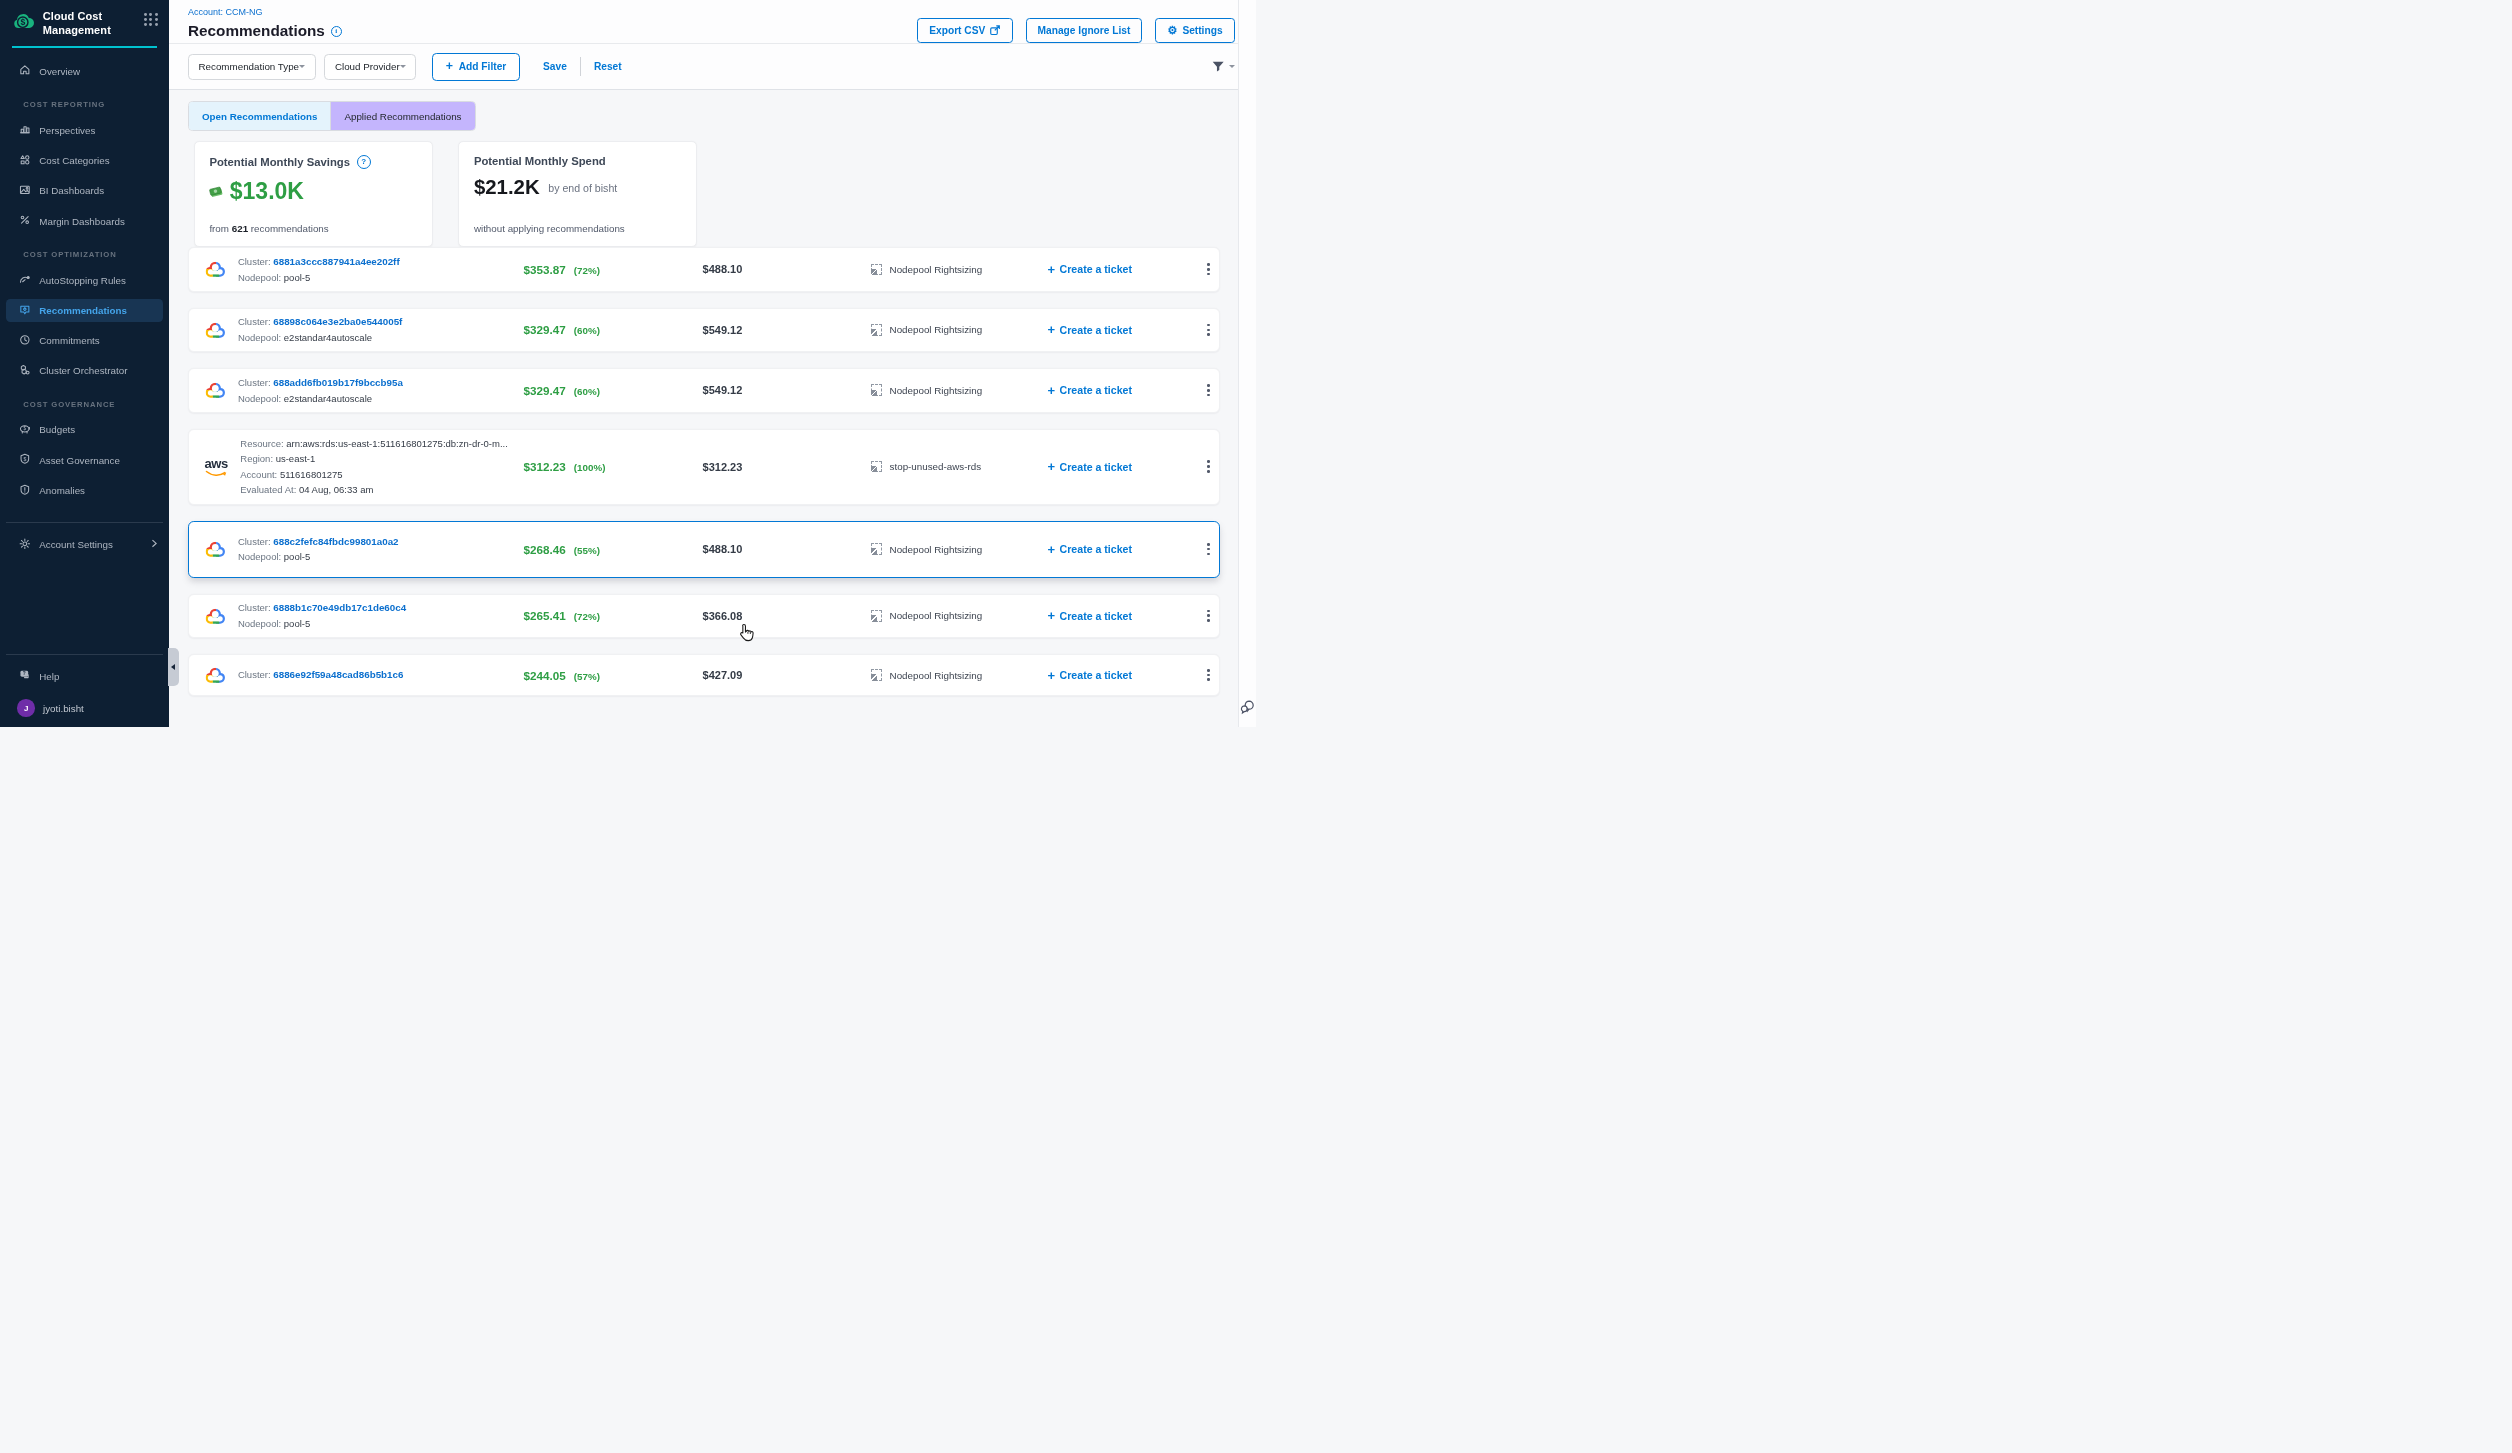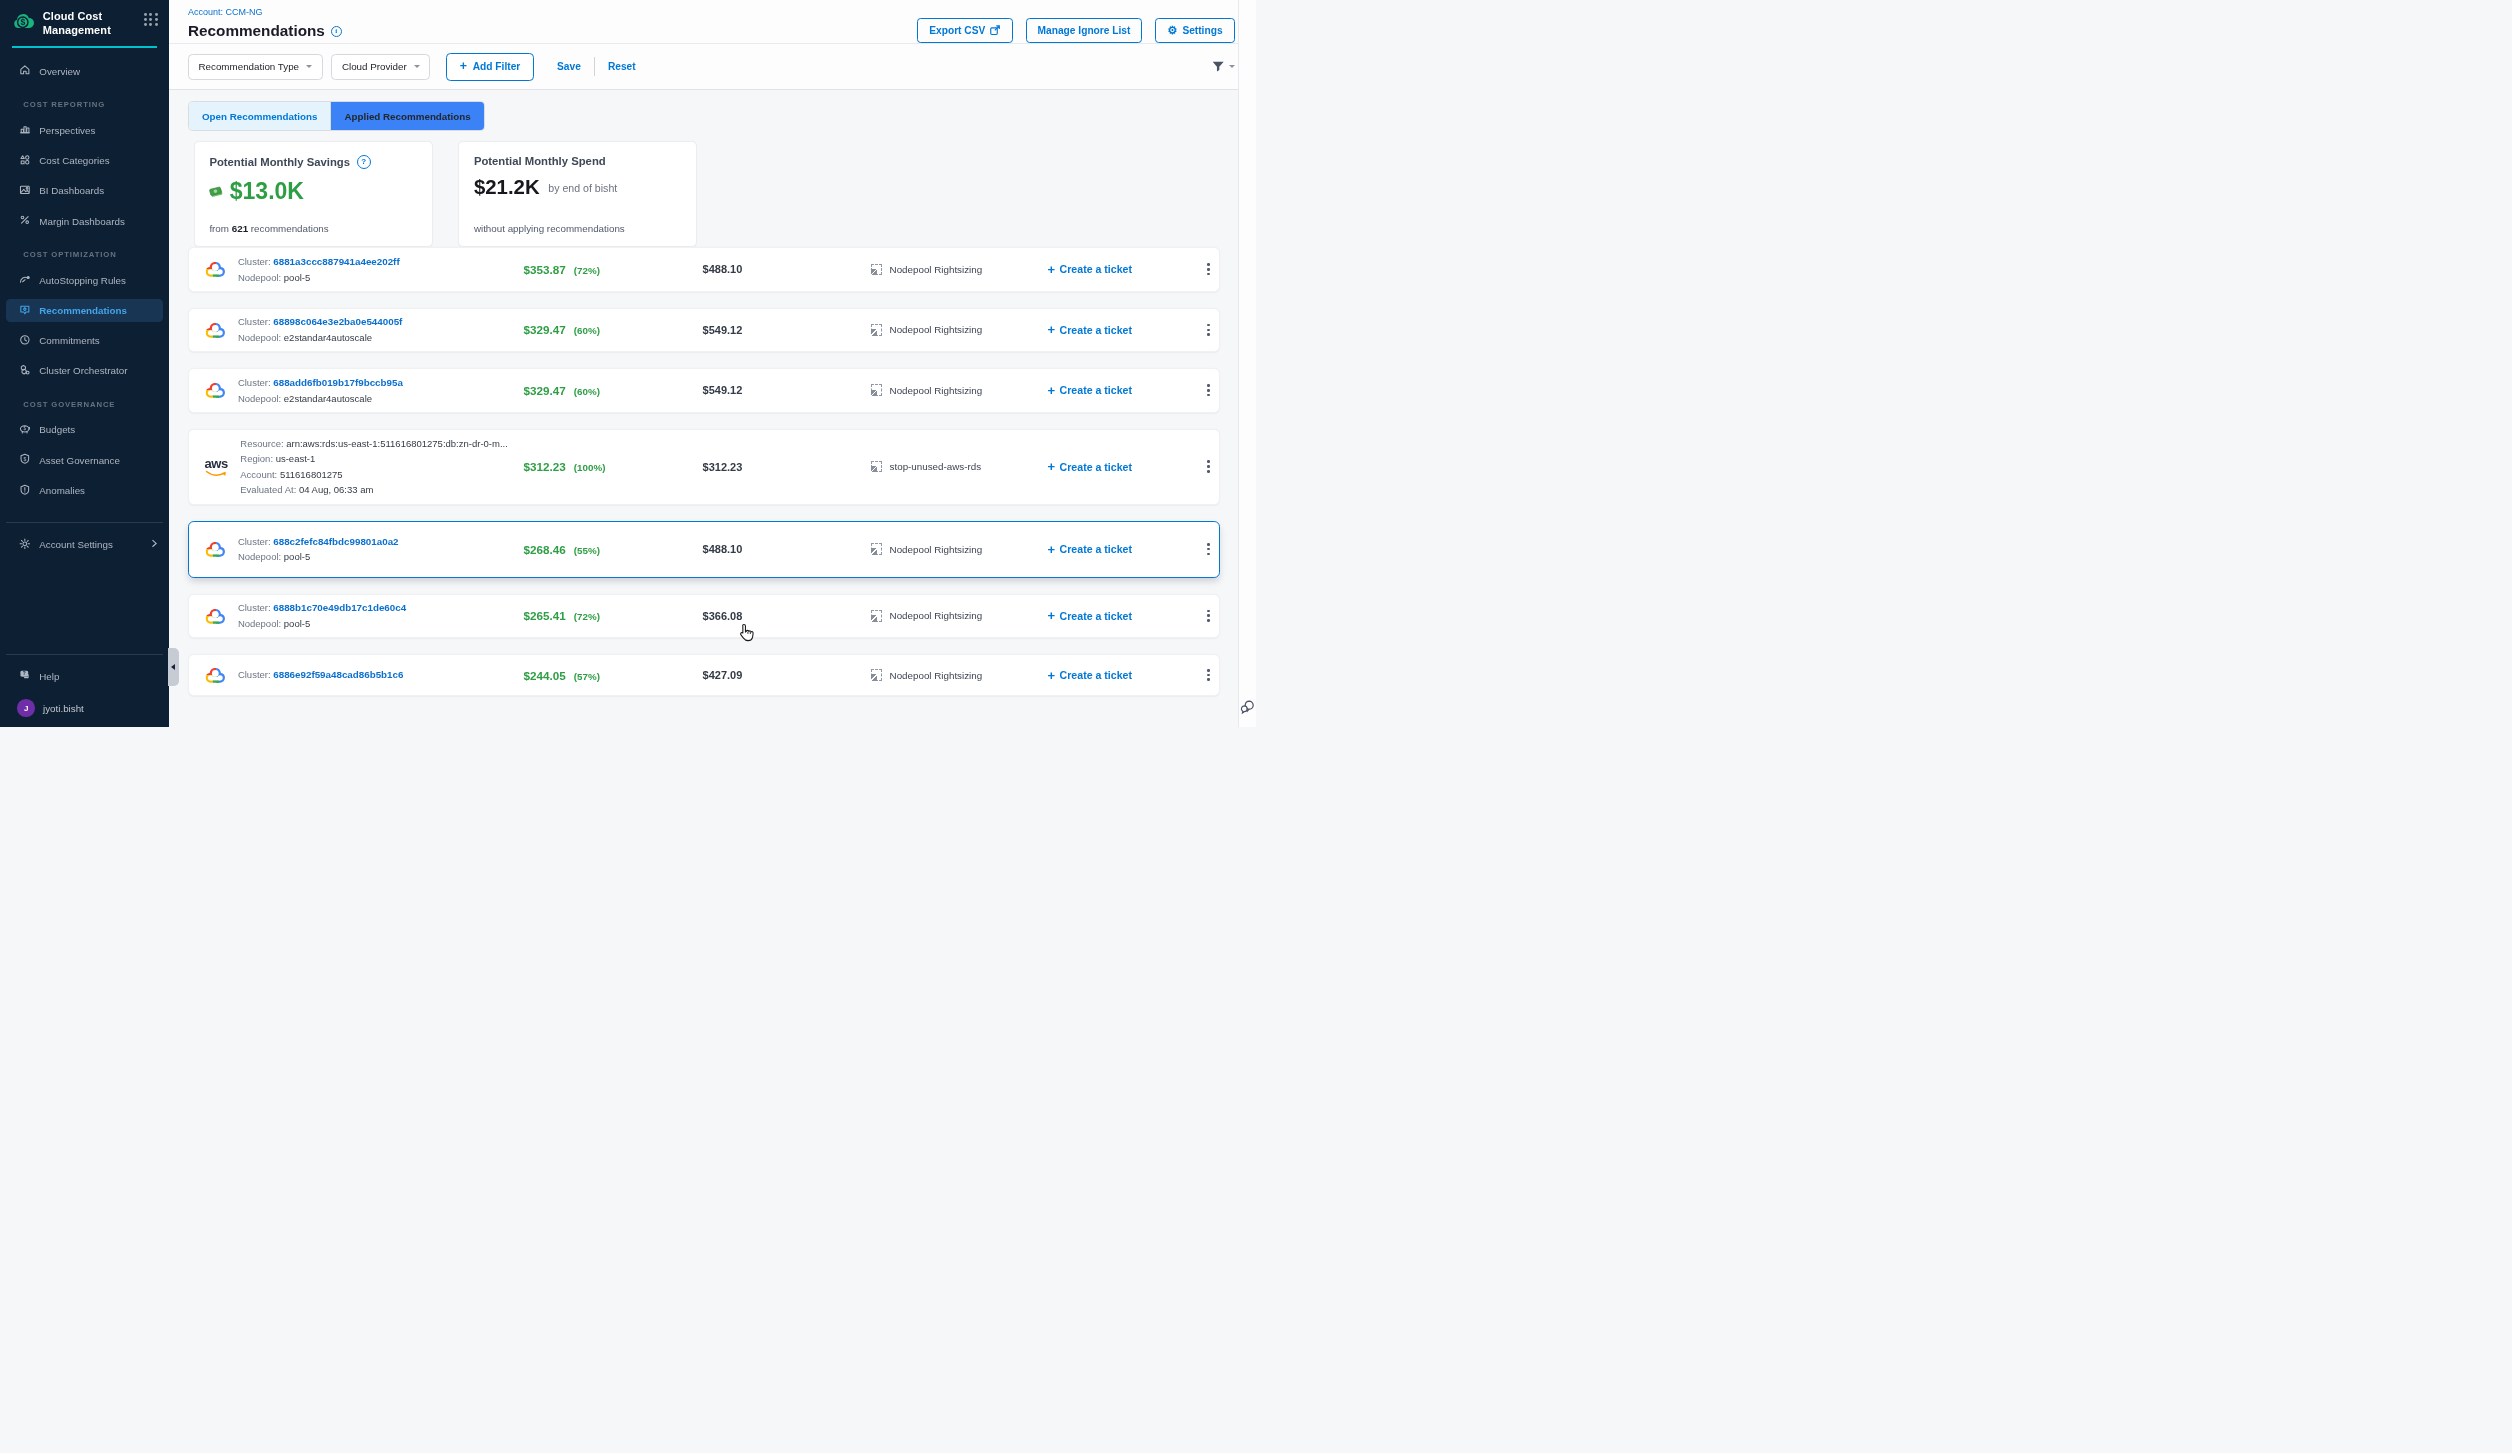--- a/index.html
+++ b/index.html
@@ -46,37 +46,37 @@
     font-size:7px; font-weight:700; display:inline-flex; align-items:center; justify-content:center;
     font-family:"Liberation Serif", serif; cursor:pointer; }
   .hdr-buttons { display:flex; gap:13px; align-items:flex-end; margin-top:10.2px; }
   .btn-outline { display:flex; align-items:center; gap:5.1px; height:25px; padding:0 11px;
     border:0.7px solid #0278d5; border-radius:3.6px; background:#fdfdfe; color:#0278d5;
     font-size:10.2px; font-weight:700; cursor:pointer; }
   .btn-outline .gear-g { font-size:11px; line-height:1; }
 
   .filter-bar { background:#fdfdfe; border-bottom:0.7px solid #dfe2e7; height:46px;
     display:flex; align-items:center; padding:0 22px 0 19px; gap:8.8px; }
-  .chip { display:flex; align-items:center; gap:7px; height:26px; padding:0 9.5px;
+  .chip { display:flex; align-items:center; gap:0; height:26px; padding:0 9.5px;
     border:0.7px solid #d5d8dc; border-radius:4.4px; background:#fff; font-size:9.8px;
     color:#22272d; cursor:pointer; white-space:nowrap; }
   .caret { width:0; height:0; border-left:3.3px solid transparent; border-right:3.3px solid transparent;
     border-top:3.6px solid #8d939e; }
   .btn-addfilter { display:flex; align-items:center; gap:5.8px; height:28px; padding:0 12.4px;
     border:1.5px solid #0278d5; border-radius:4.4px; background:#fff; color:#0278d5;
     font-size:10.2px; font-weight:700; cursor:pointer; margin-left:7.3px; }
   .plus { font-size:12.4px; font-weight:700; line-height:1; }
   .link-btn { color:#0278d5; font-size:10.2px; font-weight:700; cursor:pointer; padding:0 4.4px; }
   .vsep { width:0.7px; height:19px; background:#d0d3d8; }
   .funnel-wrap { margin-left:auto; display:flex; align-items:center; gap:4.4px; cursor:pointer; }
 
   .content { flex:1; padding:11px 37px 0 19px; overflow:hidden; }
   .tabs { display:inline-flex; border:0.7px solid #d9dce1; border-radius:4.4px; overflow:hidden; background:#fff; }
   .tab { height:28px; display:flex; align-items:center; padding:0 13px; font-size:9.8px;
-    font-weight:700; color:#22272d; cursor:pointer; background:#3b82f6; }
+    font-weight:400; color:#22272d; cursor:pointer; background:#c4b5fd; }
   .tab.active { background:#e4f3fc; color:#0278d5; font-weight:700; border-right:0.7px solid #d9dce1; }
 
   .cards { display:flex; gap:25.5px; margin:10.2px 0 0 5.8px; }
   .card { width:239px; height:106px; background:#fff; border:0.7px solid #ecedf0; border-radius:5.1px;
     padding:12.4px 14.6px; box-shadow:0 0.7px 1.5px rgba(40,41,61,.04); display:flex; flex-direction:column; }
   .card-title-row { display:flex; align-items:center; gap:6.6px; }
   .card-title { font-size:11.3px; font-weight:700; color:#3e4857; }
   .circle-q { width:14px; height:14px; border:1.5px solid #0278d5; border-radius:50%; color:#0278d5;
     font-size:8px; font-weight:700; display:inline-flex; align-items:center; justify-content:center; cursor:pointer; }
   .card-value-row { display:flex; align-items:center; gap:5.8px; margin-top:9.5px; }

